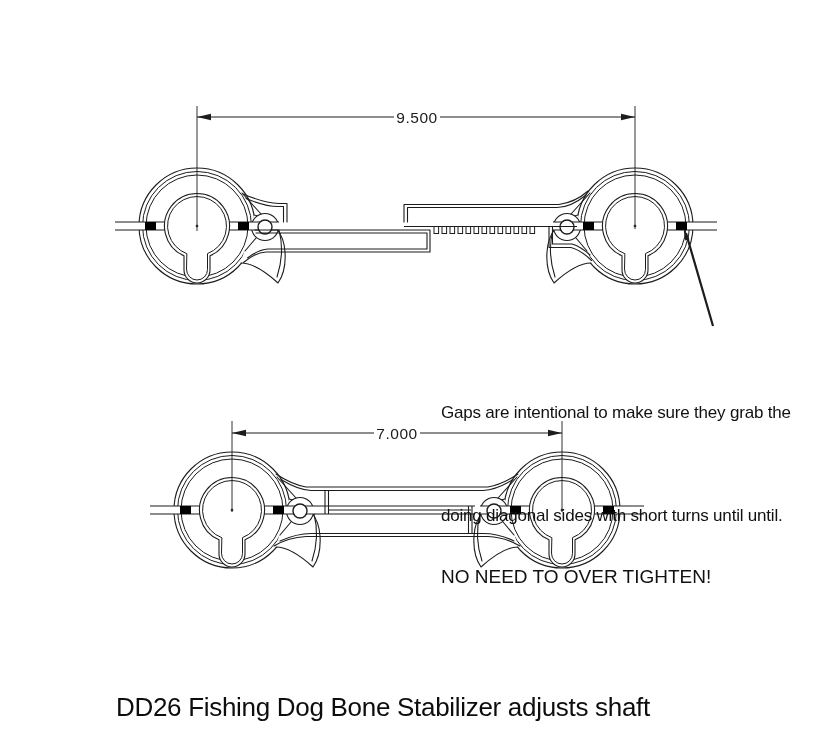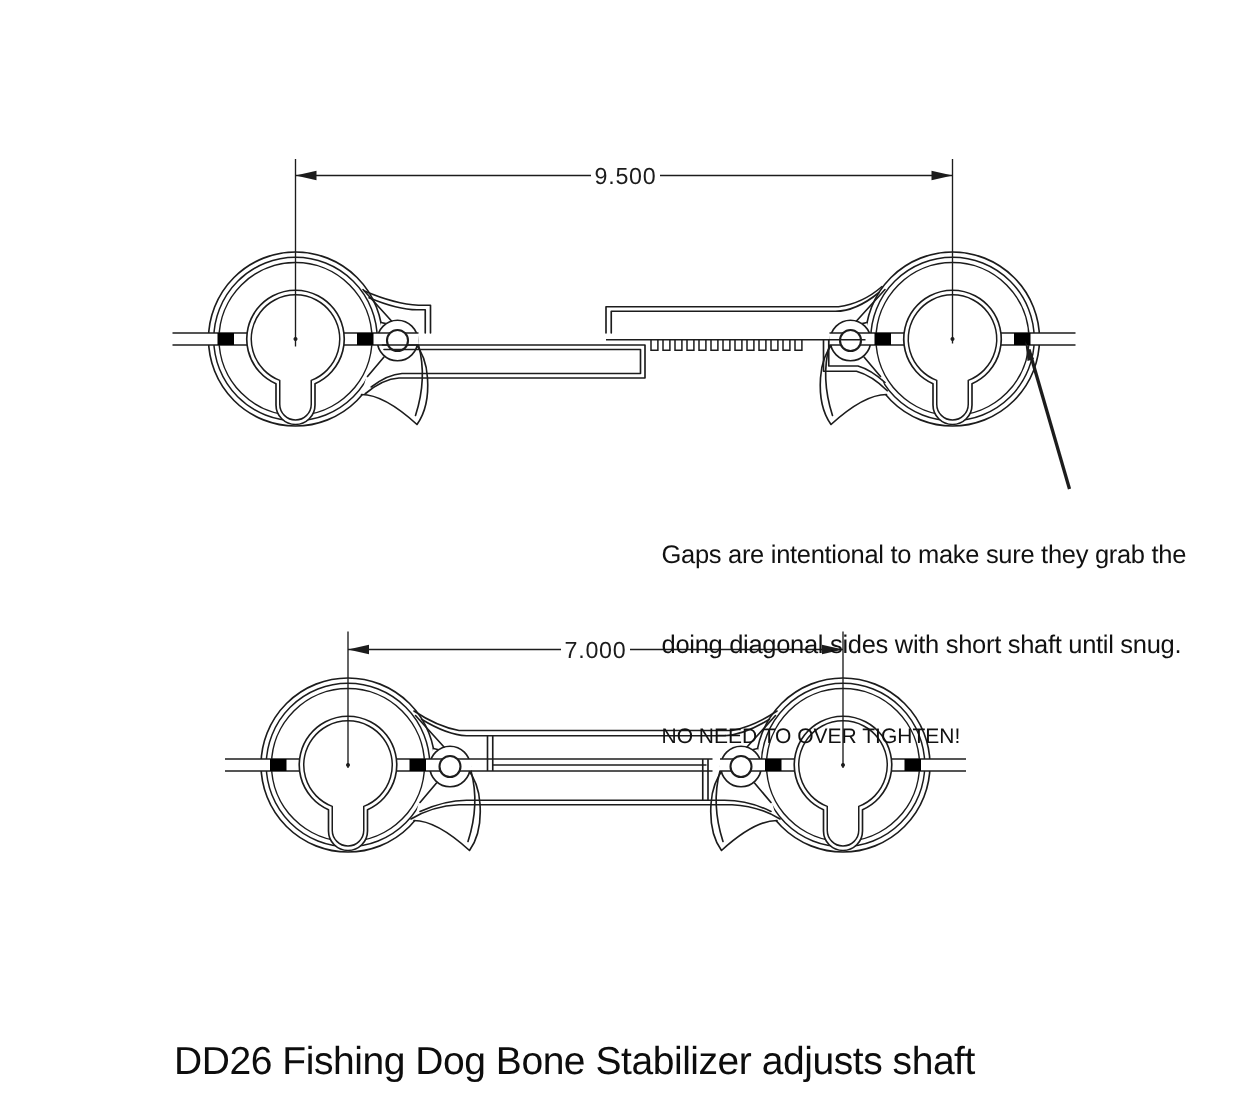--- a/index.html
+++ b/index.html
@@ -5,22 +5,22 @@
   html,body{margin:0;padding:0;background:#ffffff;}
   .canvas{
     position:relative;width:823px;height:729px;background:#ffffff;overflow:hidden;
     font-family:"Liberation Sans","DejaVu Sans",sans-serif;
   }
   .canvas svg{position:absolute;left:0;top:0;}
   .annotation{
     position:absolute;left:441px;top:322px;color:#111111;
     letter-spacing:-0.2px;white-space:pre;
   }
-  .annotation .ann-line{font-size:17px;line-height:23.6px;}
-  .annotation .ann-line-big{font-size:14px;line-height:25px;margin-top:1px;letter-spacing:0;}
+  .annotation .ann-line{font-size:17px;line-height:23.6px;margin-top:43px;}
+  .annotation .ann-line-big{font-size:19px;line-height:25px;margin-top:1px;letter-spacing:0;}
   .caption{
     position:absolute;left:116px;top:612px;color:#0d0d0d;
     font-size:26px;line-height:38px;letter-spacing:-0.3px;white-space:pre;
   }
   .dim-text{font-size:15.5px;fill:#1c1c1c;letter-spacing:0.5px;}
 </style>
 </head>
 <body>
 
 <div class="canvas">
@@ -170,21 +170,21 @@
         <polygon points="562,433 548,429.8 548,436.2" fill="#1c1c1c" stroke="none"></polygon>
       </g>
     <g id="leader">
         <line x1="686" y1="233" x2="713" y2="326" stroke="#1c1c1c" stroke-width="2.2"></line>
         <polygon points="683.5,227.5 689.4,239.3 685.0,240.6" fill="#1c1c1c" stroke="none"></polygon>
       </g>
   </svg>
 
   <div class="annotation">
     <div class="ann-line">Gaps are intentional to make sure they grab the</div>
-    <div class="ann-line">doing diagonal sides with short shaft until snug.</div>
+    <div class="ann-line">doing diagonal sides with short turns until until.</div>
     <div class="ann-line-big">NO NEED TO OVER TIGHTEN!</div>
   </div>
 
   <div class="caption">
     <div>DD26 Fishing Dog Bone Stabilizer adjusts shaft</div>
     
   </div>
 
 </div>
 

